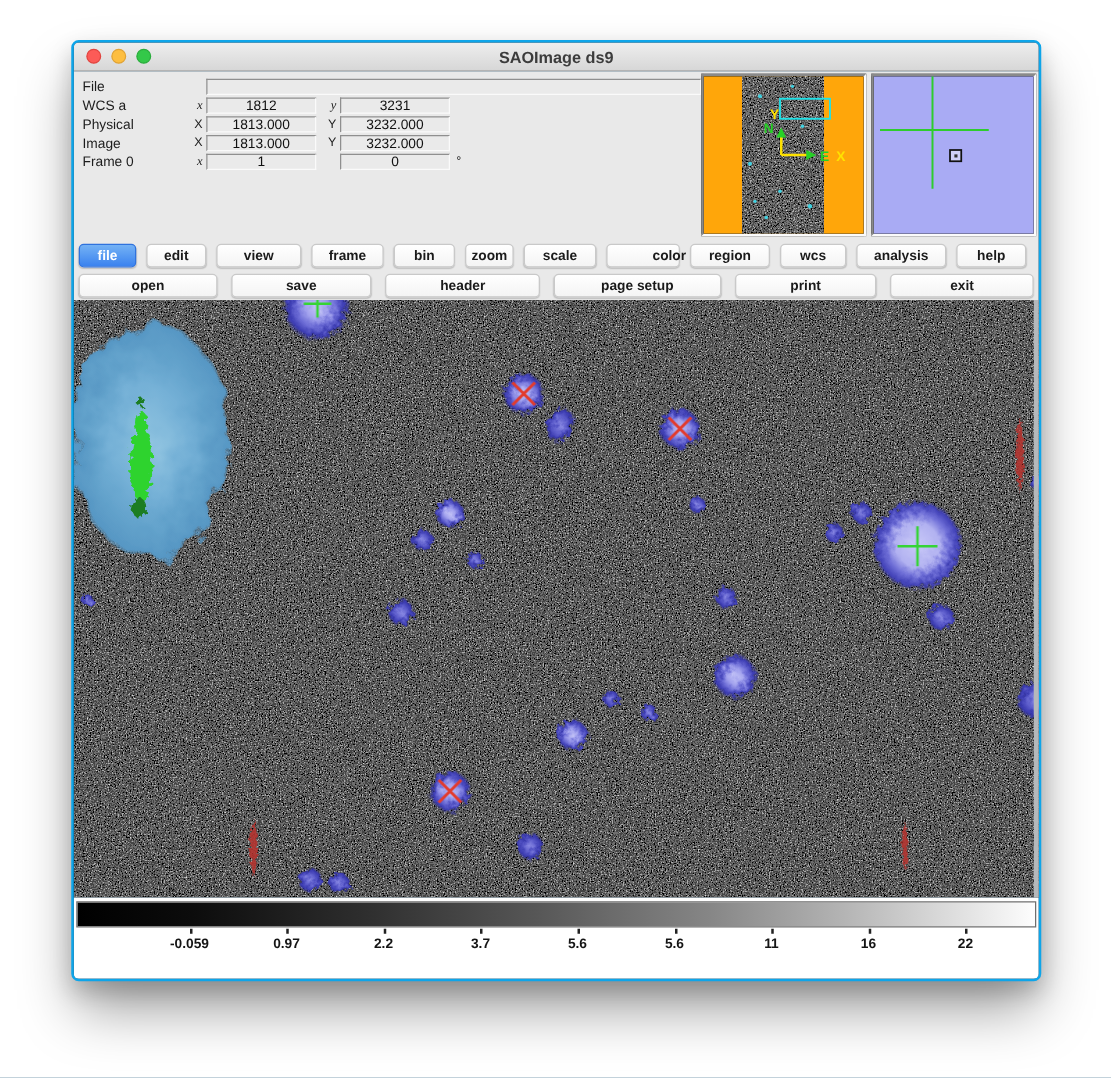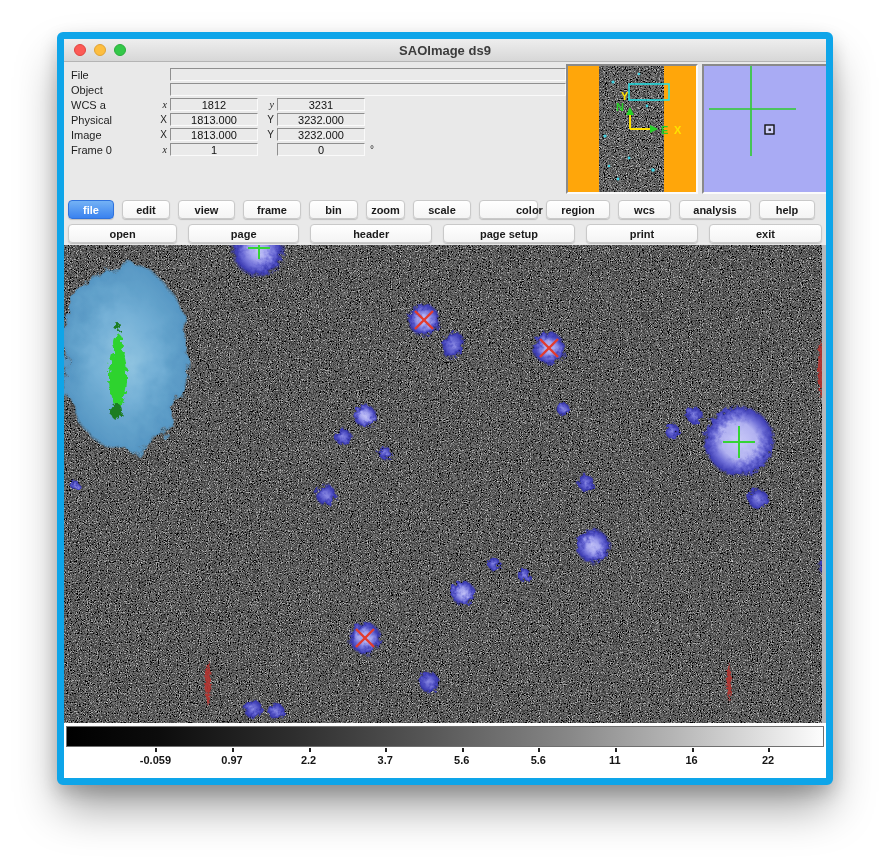--- a/index.html
+++ b/index.html
@@ -1,20 +1,20 @@
 <!DOCTYPE html>
 <html><head>
 <meta charset="utf-8">
 <style>
   * { margin:0; padding:0; box-sizing:border-box; }
   html,body { width:889px; height:862px; background:#ffffff; overflow:hidden;
     font-family:"Liberation Sans","DejaVu Sans",sans-serif; }
 
   .window { position:absolute; left:57px; top:32px; width:776px; height:753px;
-    background:#0c4a6e; border:7px solid #0ea5e9; border-radius:6px;
+    background:#0c4a6e; border:2px solid #0ea5e9; border-radius:6px;
     box-shadow:0 26px 45px -4px rgba(0,0,0,.38), 0 8px 18px rgba(0,0,0,.18);
     overflow:hidden; display:flex; flex-direction:column; }
 
   
   .titlebar { height:23px; flex:0 0 23px; position:relative;
     background:linear-gradient(#eeeeee,#d7d7d7); border-bottom:1px solid #b4b4b4;
     display:flex; align-items:center; justify-content:center; }
   .title { font-size:13px; font-weight:600; color:#3c3c3c; }
   .lights { position:absolute; left:10px; top:5px; display:flex; gap:8px; }
   .light { width:12px; height:12px; border-radius:50%; }
@@ -71,25 +71,20 @@
       <span class="light yellow"></span>
       <span class="light green"></span>
     </div>
     <span class="title">SAOImage ds9</span>
   </div>
 
   <div class="info">
     <div class="info-left">
       <div class="irow">
         <span class="ilabel">File</span>
-        <span class="iaxis"></span>
-        <span class="ifield wide"></span>
-      </div>
-      <div class="irow">
-        <span class="ilabel">Object</span>
         <span class="iaxis"></span>
         <span class="ifield wide"></span>
       </div>
       <div class="irow">
         <span class="ilabel">WCS a</span>
         <span class="iaxis lc">x</span>
         <span class="ifield">1812</span>
         <span class="iaxis iaxis2 lc">y</span>
         <span class="ifield">3231</span>
       </div>
@@ -190,34 +185,34 @@
             <rect x="64.5" y="62.5" width="2.5" height="2.5" fill="#333"></rect>
           </g>
         </svg>
       </div>
     </div>
   </div>
 
   <div class="mrow" id="mrow1">
       <div class="mbtn active" style="width: 46px;">file</div>
       <div class="mbtn" style="width: 48px;">edit</div>
-      <div class="mbtn" style="width: 57px;">view</div>
+      <div class="mbtn" style="width: 68px;">view</div>
       <div class="mbtn" style="width: 58px;">frame</div>
       <div class="mbtn" style="width: 49px;">bin</div>
       <div class="mbtn" style="width: 39px;">zoom</div>
       <div class="mbtn" style="width: 58px;">scale</div>
       <div class="mbtn" style="width: 59px; padding-left: 36px;">color</div>
       <div class="mbtn" style="width: 64px;">region</div>
       <div class="mbtn" style="width: 53px;">wcs</div>
       <div class="mbtn" style="width: 72px;">analysis</div>
       <div class="mbtn" style="width: 56px;">help</div>
     </div>
   <div class="mrow second" id="mrow2">
       <div class="mbtn" style="width: 111px;">open</div>
-      <div class="mbtn" style="width: 113px;">page</div>
+      <div class="mbtn" style="width: 113px;">save</div>
       <div class="mbtn" style="width: 124px;">header</div>
       <div class="mbtn" style="width: 134px;">page setup</div>
       <div class="mbtn" style="width: 114px;">print</div>
       <div class="mbtn" style="width: 115px;">exit</div>
     </div>
 
   <div class="canvas">
     <svg id="sky" width="776" height="478" viewBox="0 0 776 478" preserveAspectRatio="none">
       <defs>
         <filter id="grain" x="0%" y="0%" width="100%" height="100%">

